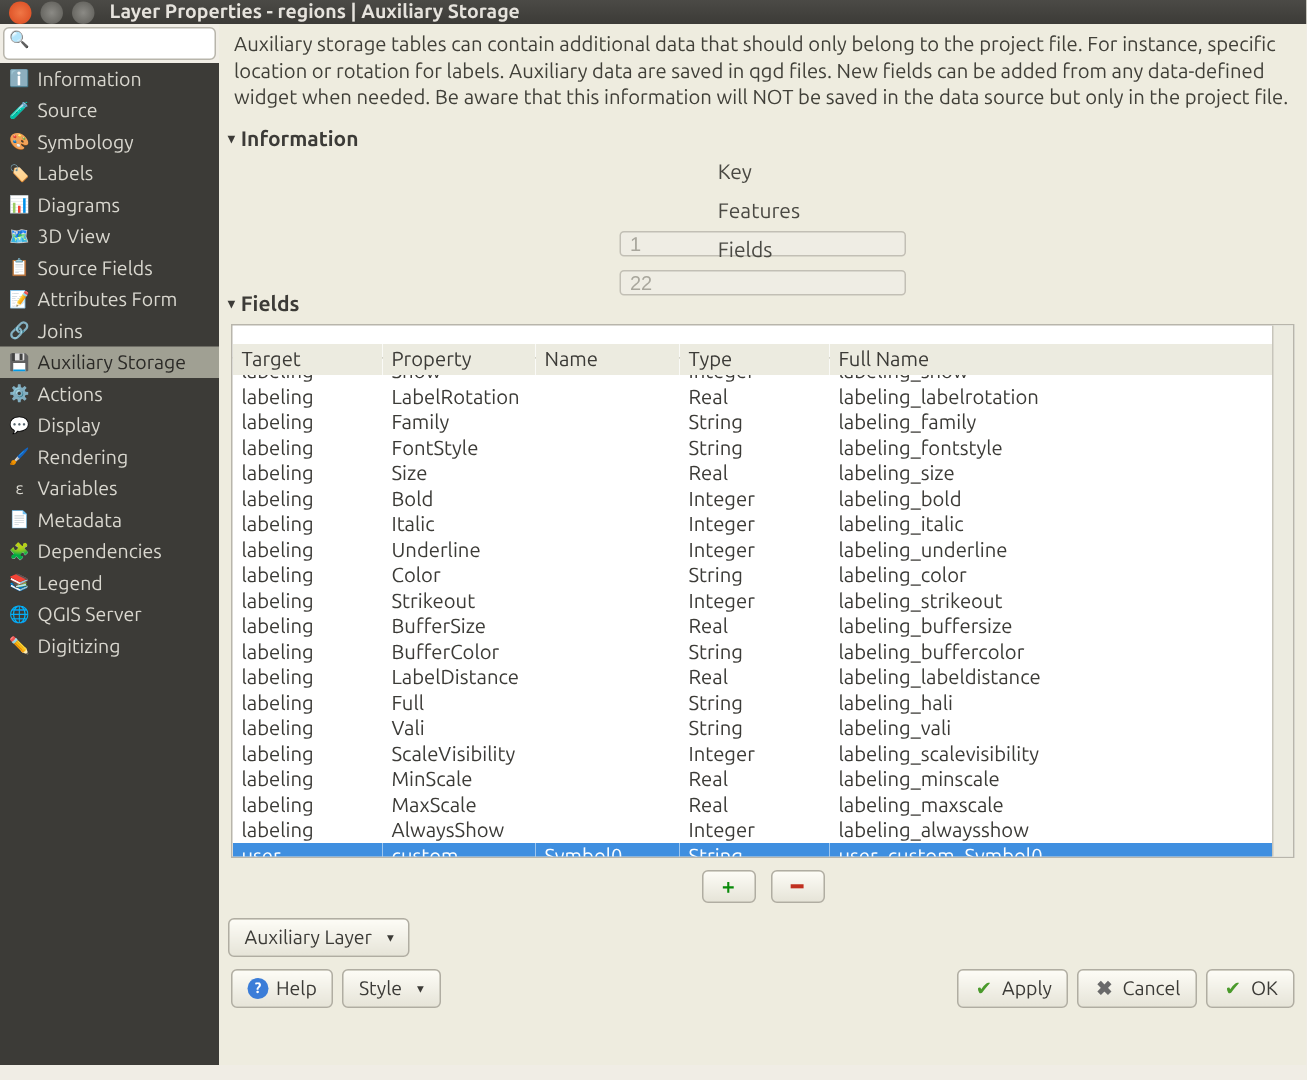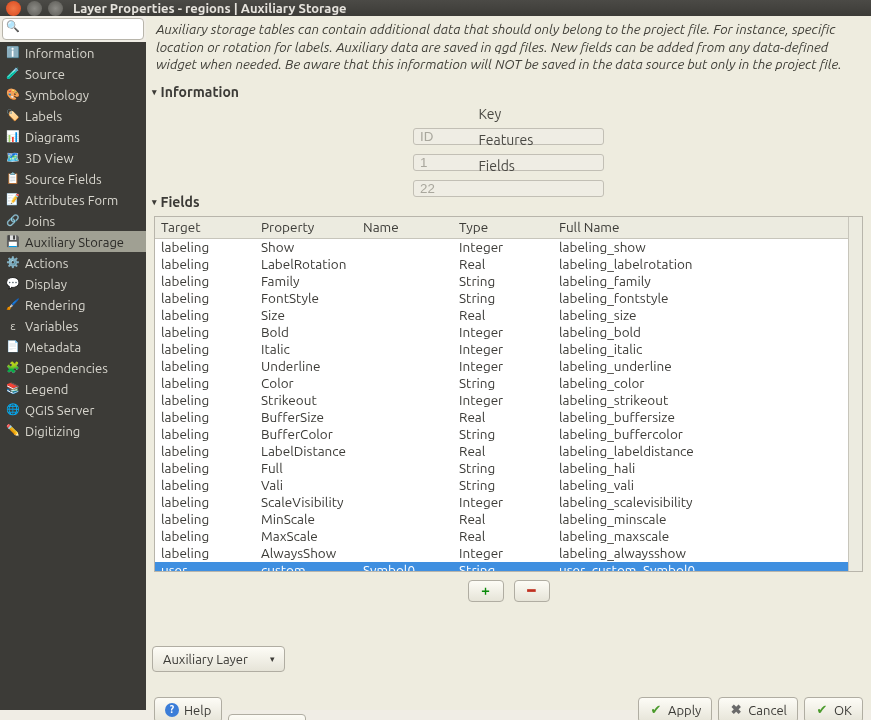--- a/index.html
+++ b/index.html
@@ -14,41 +14,41 @@
   .sidebar { width: 146px; background: #3c3b37; display:flex; flex-direction:column;}
   .search-wrap { background:#f0ede5; padding:2px;}
   .search-input { width:100%; height:22px; border:1px solid #b8b5ab; border-radius:4px; padding:0 4px 0 18px; font-size:12px;}
   .search-icon { position:relative;}
   .search-icon::before { content:"🔍"; position:absolute; left:6px; top:4px; font-size:11px; color:#888;}
   .nav { flex:1; overflow:auto;}
   .nav-item { display:flex; align-items:center; height:21px; padding:0 6px; color:#d9d7cf; font-size:13px; cursor:pointer; gap:5px;}
   .nav-item.selected { background:#a0a093; color:#2b2a27;}
   .nav-icon { width:14px; height:14px; display:inline-flex; align-items:center; justify-content:center; font-size:11px;}
   .main { flex:1; display:flex; flex-direction:column; background:#eeecdf; }
-  .desc { padding:5px 10px 8px 10px; font-size:13.5px; line-height:1.3; color:#414039;font-style:italic;}
+  .desc { padding:5px 10px 8px 10px; font-size:13.5px; line-height:1.3; color:#414039;}
   .section-head { display:flex; align-items:center; gap:4px; padding:2px 6px; font-weight:bold; font-size:14px; color:#3c3b37;}
   .section-head .tri { font-size:9px;}
   .info-grid { padding:4px 8px 8px 8px;}
   .info-row { display:flex; align-items:center; height:26px; gap:6px;flex-direction:column;}
   .info-label { width:60px; font-size:14px; color:#4a4943;}
   .info-input { flex:1; height:23px; border:1px solid #c2bfb5; background:#efede4; color:#a9a79d; padding:0 6px; border-radius:3px;}
   .table-wrap { margin:4px 8px 2px 8px; border:1px solid #b8b5ab; background:#fff; position:relative; height:356px; display:flex;}
   .table-scroll { overflow:hidden; width:100%; position:relative;}
   table.fields { width:100%; border-collapse:collapse; font-size:13.5px; table-layout:fixed;}
-  table.fields thead th { text-align:left; font-weight:normal; background:#ecebe0; border-bottom:1px solid #c7c5bb; height:22px; padding:0 6px; position:sticky; top:0;}
+  table.fields thead th { text-align:left; font-weight:normal; background:#ecebe0; border-bottom:1px solid #c7c5bb; height:22px; padding:0 6px; position:sticky; top:12px;}
   table.fields tbody td { height:17px; padding:0 6px; white-space:nowrap; overflow:hidden; text-overflow:ellipsis;}
   table.fields tbody td:first-child { }
   tr.selected td { background:#3f8fe0 !important; color:#fff;text-decoration:underline;}
   .scrollbar-v { width:14px; background:#ecebe0; border-left:1px solid #c7c5bb;}
   .btn-row { display:flex; justify-content:center; gap:10px; padding:6px;}
   .small-btn { width:36px; height:22px; border:1px solid #b0ada2; border-radius:4px; background:linear-gradient(#fdfcf6,#e6e4d8); display:flex; align-items:center; justify-content:center; font-weight:bold; cursor:pointer;}
   .add-ic { color:#0a8a0a;}
   .del-ic { color:#c03020;}
   .aux-layer-row { padding:4px 6px;}
-  .dropdown-btn { height:26px; padding:0 10px; border:1px solid #b0ada2; border-radius:4px; background:linear-gradient(#fdfcf6,#e6e4d8); display:inline-flex; align-items:center; gap:22px; cursor:pointer;margin-top:34px;}
+  .dropdown-btn { height:26px; padding:0 10px; border:1px solid #b0ada2; border-radius:4px; background:linear-gradient(#fdfcf6,#e6e4d8); display:inline-flex; align-items:center; gap:10px; cursor:pointer;}
   .dropdown-btn .caret { font-size:9px;}
   .footer { display:flex; align-items:center; padding:4px 8px 8px 8px; gap:6px;}
   .spacer { flex:1;}
   .push-btn { height:26px; padding:0 10px; border:1px solid #b0ada2; border-radius:4px; background:linear-gradient(#fdfcf6,#e6e4d8); display:inline-flex; align-items:center; gap:5px; cursor:pointer; font-size:13px;}
   .ic { width:14px; height:14px; display:inline-flex; align-items:center; justify-content:center;}
   .ic-help { background:#3b7dd8; color:#fff; border-radius:50%; font-size:10px; font-weight:bold;}
   .ic-apply { color:#4a9a2b;}
   .ic-ok { color:#4a9a2b;}
   .ic-cancel { color:#6a6a6a; font-weight:bold;}
 </style>
@@ -150,21 +150,20 @@
   <div class="main">
     <div class="desc">Auxiliary storage tables can contain additional data that should only belong to the project file. For instance, specific location or rotation for labels. Auxiliary data are saved in qgd files. New fields can be added from any data-defined widget when needed. Be aware that this information will NOT be saved in the data source but only in the project file.</div>
 
     <div class="section-head">
       <span class="tri">▾</span>
       <span>Information</span>
     </div>
     <div class="info-grid" id="info-grid">
         <div class="info-row">
           <div class="info-label">Key</div>
-          <input class="info-input" readonly="" value="ID" style="">
         </div>
         <div class="info-row">
           <div class="info-label">Features</div>
           <input class="info-input" readonly="" value="1" style="">
         </div>
         <div class="info-row">
           <div class="info-label">Fields</div>
           <input class="info-input" readonly="" value="22" style="">
         </div>
       </div>

